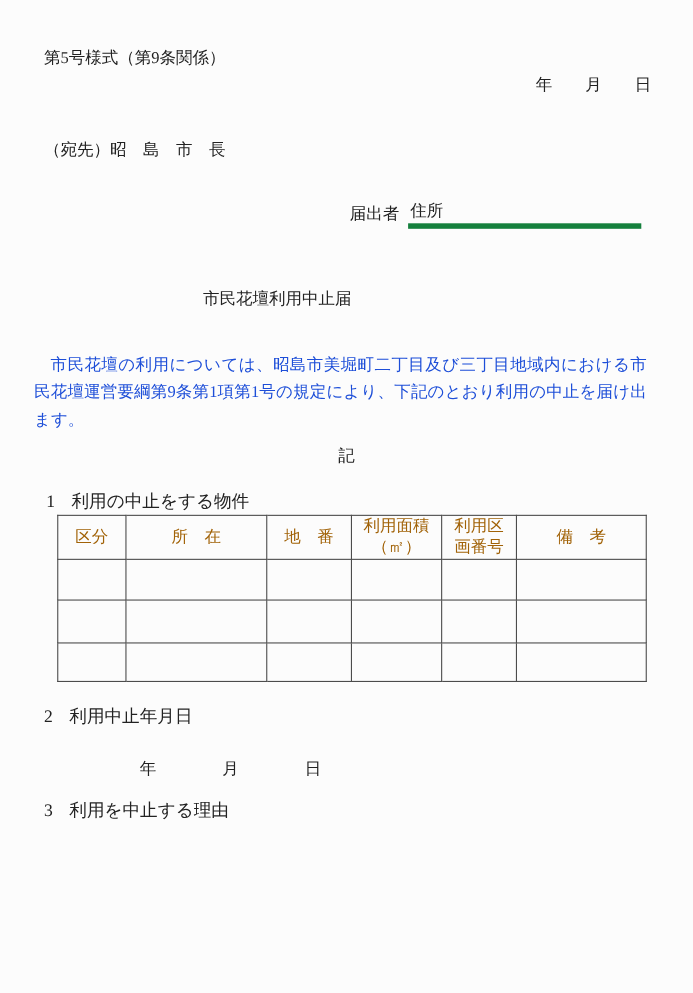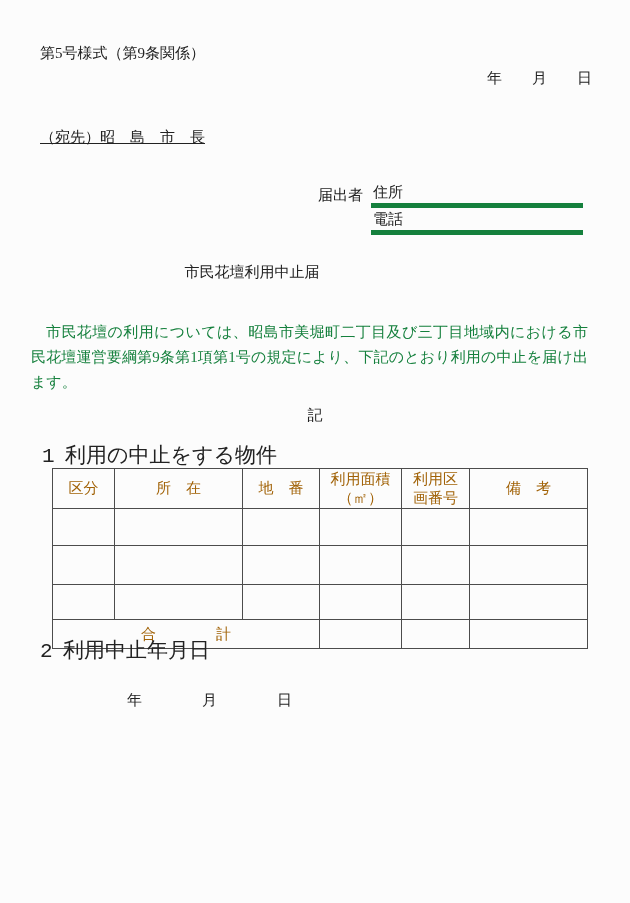--- a/index.html
+++ b/index.html
@@ -11,45 +11,45 @@
     background: #fcfcfc;
     font-family: "Liberation Serif", "DejaVu Serif", serif;
     color: #222;
     overflow: hidden;
   }
   .abs { position: absolute; }
   .t15 { font-size: 15px; line-height: 16px; white-space: nowrap; }
 
   .form-number { left: 40px; top: 45px; }
   .date-line-top { right: 38px; top: 70px; }
-  .recipient { left: 40px; top: 129px; text-decoration: underline; }
+  .recipient { left: 40px; top: 129px; }
 
   .applicant-label { left: 318px; top: 187px; text-align: right; }
   .applicant-fields { left: 371px; top: 181px; width: 212px; }
   .field-row {
     height: 22px;
     border-bottom: 5px solid #15803d;
     font-size: 15px;
     line-height: 23px;
     padding-left: 2px;
     white-space: nowrap;
   }
 
   .doc-title { left: 0; top: 264px; width: 504px; text-align: center; white-space: nowrap; }
 
   .body-text {
     left: 31px; top: 320px; width: 557px;
     font-size: 15px; line-height: 25px;
     text-align: justify; text-indent: 15px;
-    color: #15803d;
+    color: #1d4ed8;
   }
 
   .ki-marker { left: 0; top: 407px; width: 630px; text-align: center; }
 
-  .section { font-size: 21px; line-height: 16px; white-space: nowrap; font-family: Liberation Mono, monospace; }
+  .section { font-size: 16px; line-height: 16px; white-space: nowrap; }
   .sec-no { display: inline-block; min-width: 23px; }
   .section-1 { left: 42px; top: 449px; }
   .section-2 { left: 40px; top: 644px; }
   .section-3 { left: 40px; top: 730px; }
   .date-line-2 { left: 127px; top: 692px; }
 
   .items-table {
     position: absolute; left: 52px; top: 468px;
     width: 535px; table-layout: fixed;
     border-collapse: collapse;
@@ -78,23 +78,20 @@
 
   <div class="abs t15 date-line-top">年　　月　　日</div>
 
   <div class="abs t15 recipient">（宛先）昭　島　市　長</div>
 
   <div class="abs t15 applicant-label">届出者</div>
 
   <div class="abs applicant-fields">
     <div class="field-row">
       <span>住所</span>
-    </div>
-    <div class="field-row">
-      <span>電話</span>
     </div>
   </div>
 
   <div class="abs t15 doc-title">市民花壇利用中止届</div>
 
   <div class="abs body-text">市民花壇の利用については、昭島市美堀町二丁目及び三丁目地域内における市民花壇運営要綱第9条第1項第1号の規定により、下記のとおり利用の中止を届け出ます。</div>
 
   <div class="abs t15 ki-marker">記</div>
 
   <div class="abs section section-1">
@@ -140,29 +137,26 @@
           <td></td>
       </tr>
       <tr>
         <td></td>
           <td></td>
           <td></td>
           <td></td>
           <td></td>
           <td></td>
       </tr>
-      <tr>
-        <td colspan="3">合　　　　計</td>
-        <td></td>
-        <td></td>
-        <td></td>
-      </tr>
     </tbody>
   </table>
 
   <div class="abs section section-2">
     <span class="sec-no">2</span><span>利用中止年月日</span>
   </div>
 
   <div class="abs t15 date-line-2">年　　　　月　　　　日</div>
 
+  <div class="abs section section-3">
+    <span class="sec-no">3</span><span>利用を中止する理由</span>
+  </div>
 
 </div>
 
 </body></html>

